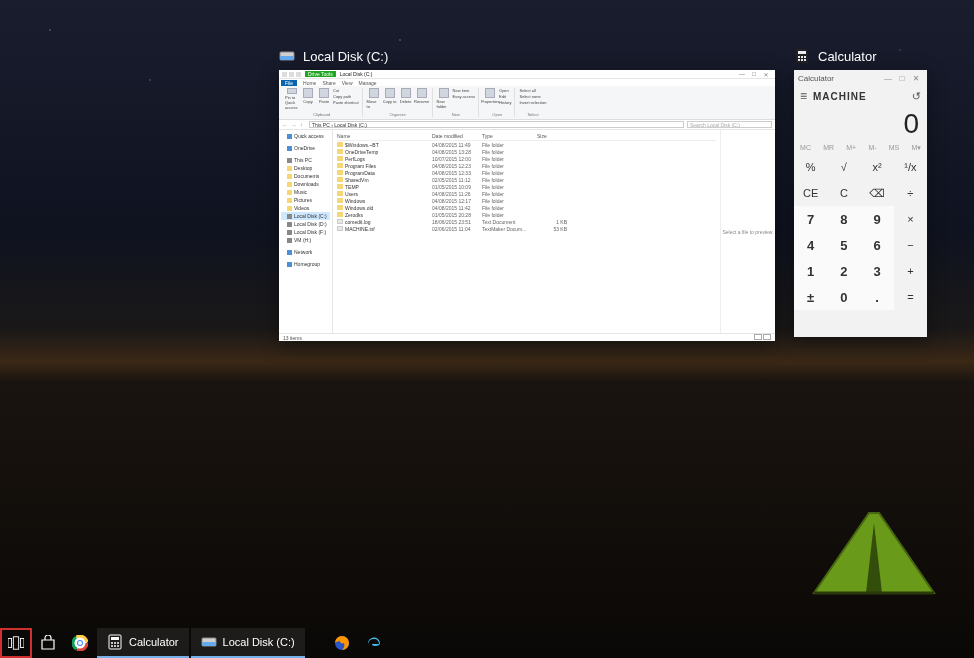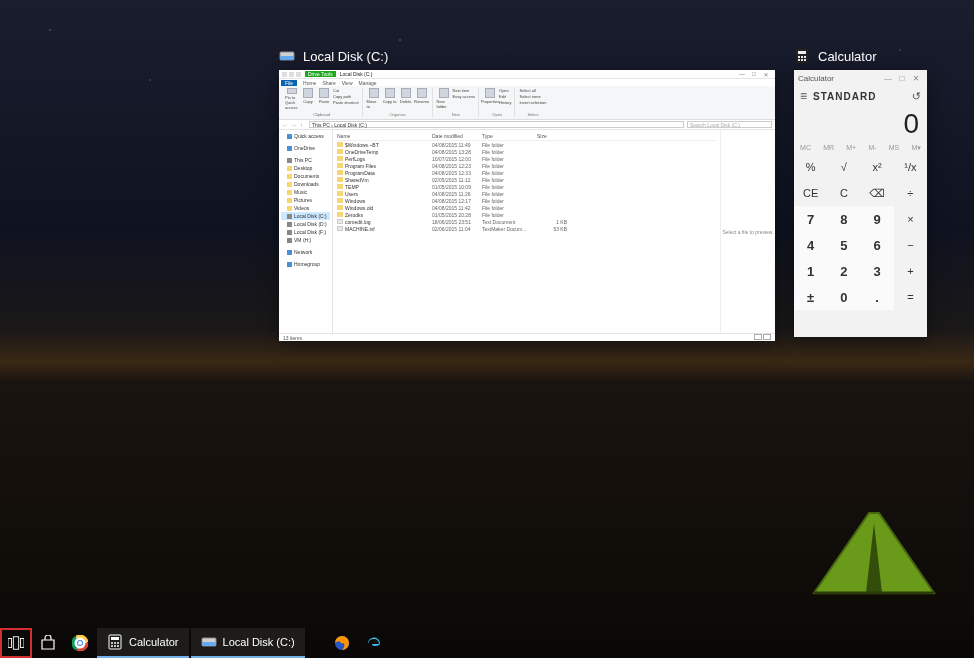--- a/index.html
+++ b/index.html
@@ -405,21 +405,21 @@
   <div class="calc-title">
     <span>Calculator</span>
     <div class="winctl">
       <span>—</span>
       <span>□</span>
       <span>✕</span>
     </div>
   </div>
   <div class="calc-mode">
     <span class="menu">≡</span>
-    <span class="label">STANDARD</span>
+    <span class="label">MACHINE</span>
     <span class="hist">↺</span>
   </div>
   <div class="calc-disp">0</div>
   <div class="calc-mem" id="calc-mem">
       <span>MC</span>
       <span>MR</span>
       <span>M+</span>
       <span>M-</span>
       <span>MS</span>
       <span>M▾</span>

